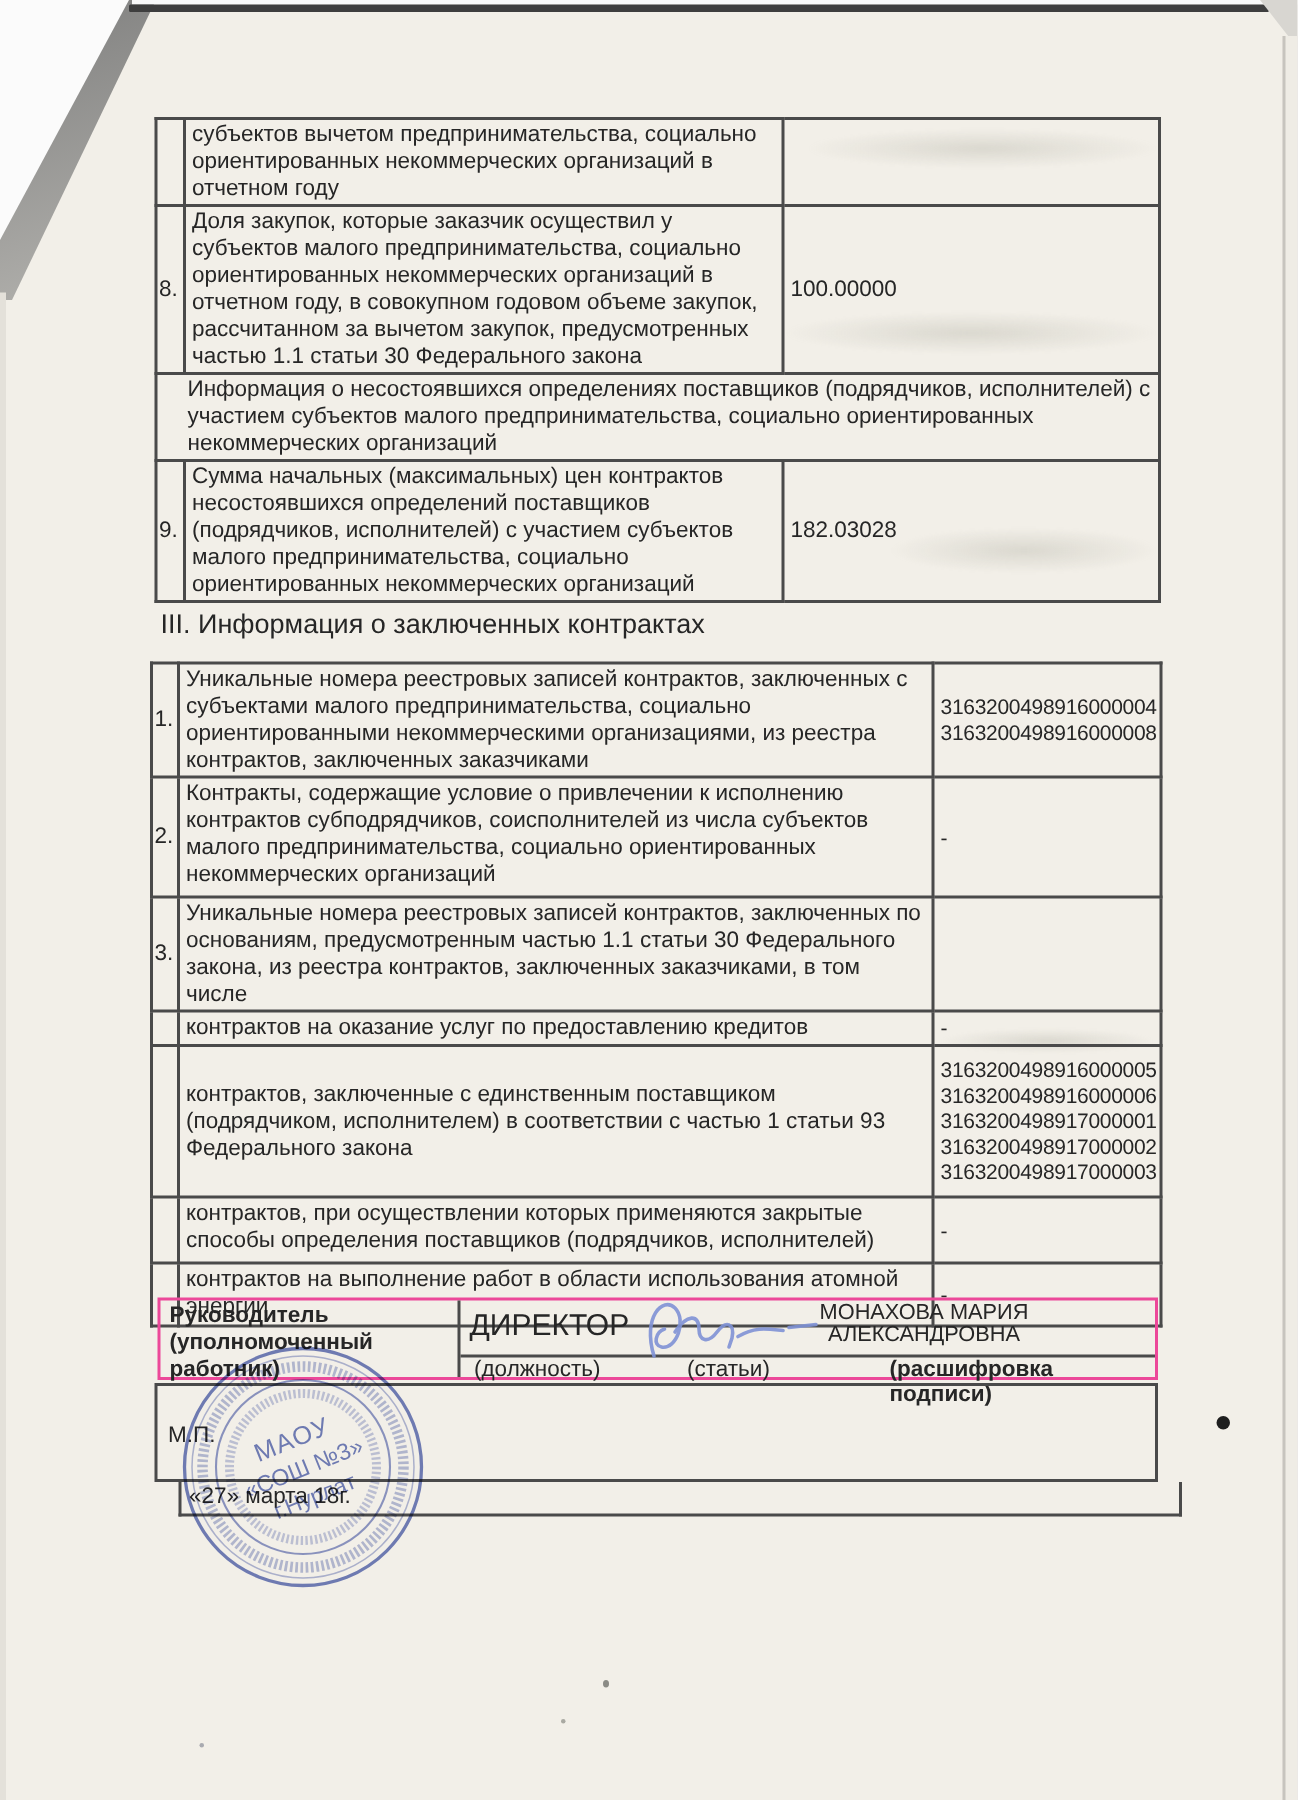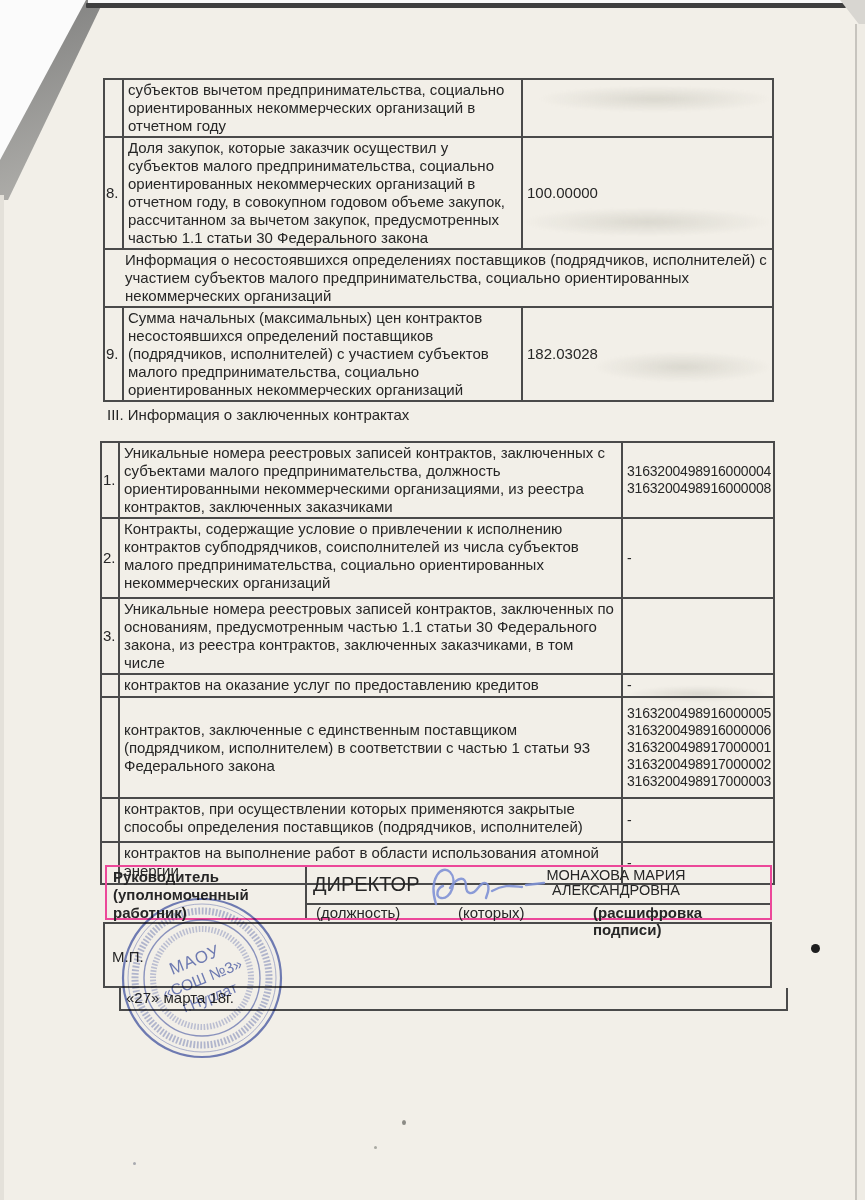--- a/index.html
+++ b/index.html
@@ -23,21 +23,21 @@
   table{border-collapse:collapse;table-layout:fixed;font-size:15px;line-height:18px;color:#262626;}
   table td{border:2px solid #4a4a4a;padding:1px 4px;overflow:hidden;}
   td.num{vertical-align:middle;padding:0 1px;text-align:left;}
   td.txt{vertical-align:top;}
   td.val{vertical-align:middle;white-space:pre-line;}
   td.merged{vertical-align:top;padding-left:20px;}
   .t1{position:absolute;left:103px;top:78px;width:669px;}
   .t2{position:absolute;left:100px;top:441px;width:673px;}
   .t2 td.val{font-size:14px;letter-spacing:-0.2px;line-height:17px;}
 
-  .sec-title{position:absolute;left:107px;top:406px;font-size:15px;}
+  .sec-title{position:absolute;left:107px;top:406px;font-size:18px;}
 
   
   .sig{position:absolute;left:105px;top:865px;width:667px;height:55px;border:2px solid #ec4899;box-sizing:border-box;display:flex;}
   .sig-left{width:200px;border-right:2px solid #4a4a4a;box-sizing:border-box;font-weight:bold;font-size:15px;line-height:18px;padding:1px 6px;}
   .sig-right{position:relative;flex:1;}
   .sig-top{position:relative;height:36px;}
   .sig-pos{position:absolute;left:6px;top:6px;font-size:20px;}
   .sig-name{position:absolute;left:238px;top:1px;width:142px;text-align:center;font-size:14.5px;line-height:15px;}
   .sig-cap{position:relative;height:15px;border-top:2px solid #4a4a4a;}
   .cap{position:absolute;top:-1px;font-size:15px;}
@@ -111,21 +111,21 @@
 
   <table class="t2">
     <colgroup>
         <col style="width:18px">
         <col style="width:503px">
         <col style="width:152px">
       </colgroup>
     <tbody>
         <tr style="height:72px">
       <td class="num">1.</td>
-      <td class="txt">Уникальные номера реестровых записей контрактов, заключенных с субъектами малого предпринимательства, должность ориентированными некоммерческими организациями, из реестра контрактов, заключенных заказчиками</td>
+      <td class="txt">Уникальные номера реестровых записей контрактов, заключенных с субъектами малого предпринимательства, социально ориентированными некоммерческими организациями, из реестра контрактов, заключенных заказчиками</td>
       <td class="val">3163200498916000004
 3163200498916000008</td>
     </tr>
     <tr style="height:80px">
       <td class="num">2.</td>
       <td class="txt">Контракты, содержащие условие о привлечении к исполнению контрактов субподрядчиков, соисполнителей из числа субъектов малого предпринимательства, социально ориентированных некоммерческих организаций</td>
       <td class="val">-</td>
     </tr>
     <tr style="height:52px">
       <td class="num">3.</td>
@@ -161,21 +161,21 @@
 
   <div class="sig">
     <div class="sig-left">Руководитель (уполномоченный работник)</div>
     <div class="sig-right">
       <div class="sig-top">
         <span class="sig-pos">ДИРЕКТОР</span>
         <span class="sig-name">МОНАХОВА МАРИЯ АЛЕКСАНДРОВНА</span>
       </div>
       <div class="sig-cap">
         <span class="cap cap1">(должность)</span>
-        <span class="cap cap2">(которых)</span>
+        <span class="cap cap2">(статьи)</span>
         <span class="cap cap3">(расшифровка подписи)</span>
       </div>
     </div>
   </div>
 
   <div class="mp-box">
     <span class="mp-label">М.П.</span>
   </div>
   <div class="date-box">
     <span class="date-label">«27» марта 18г.</span>

